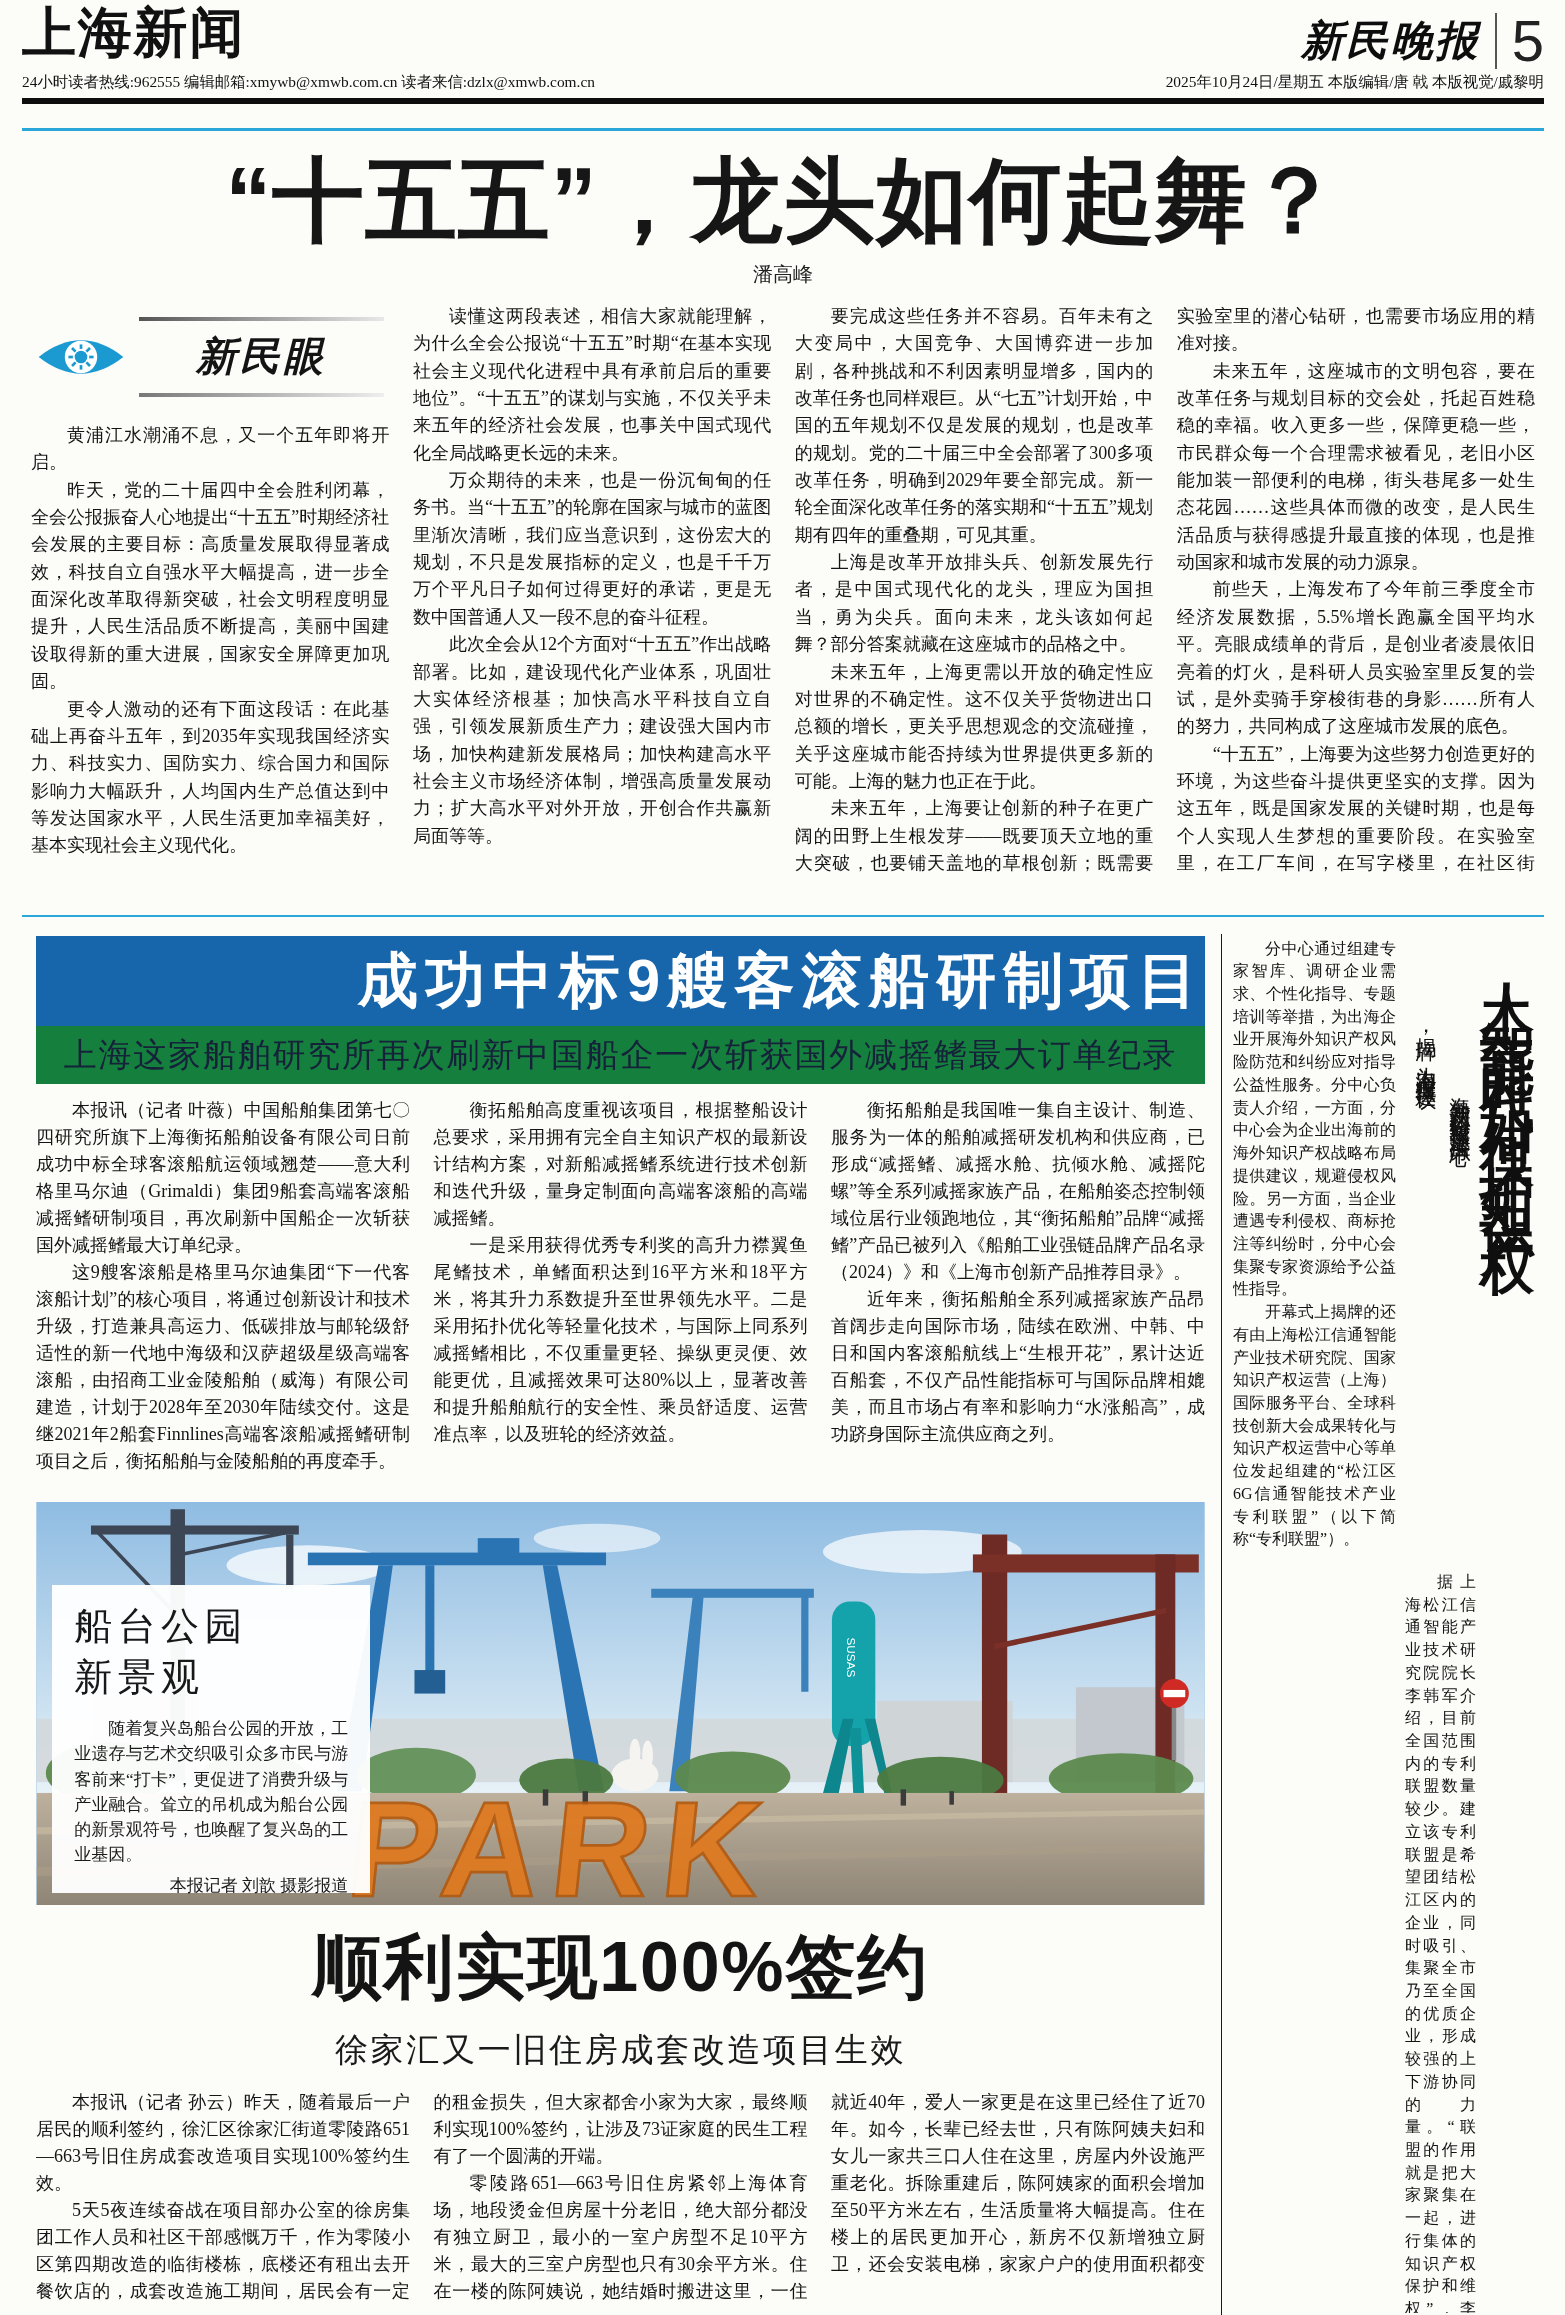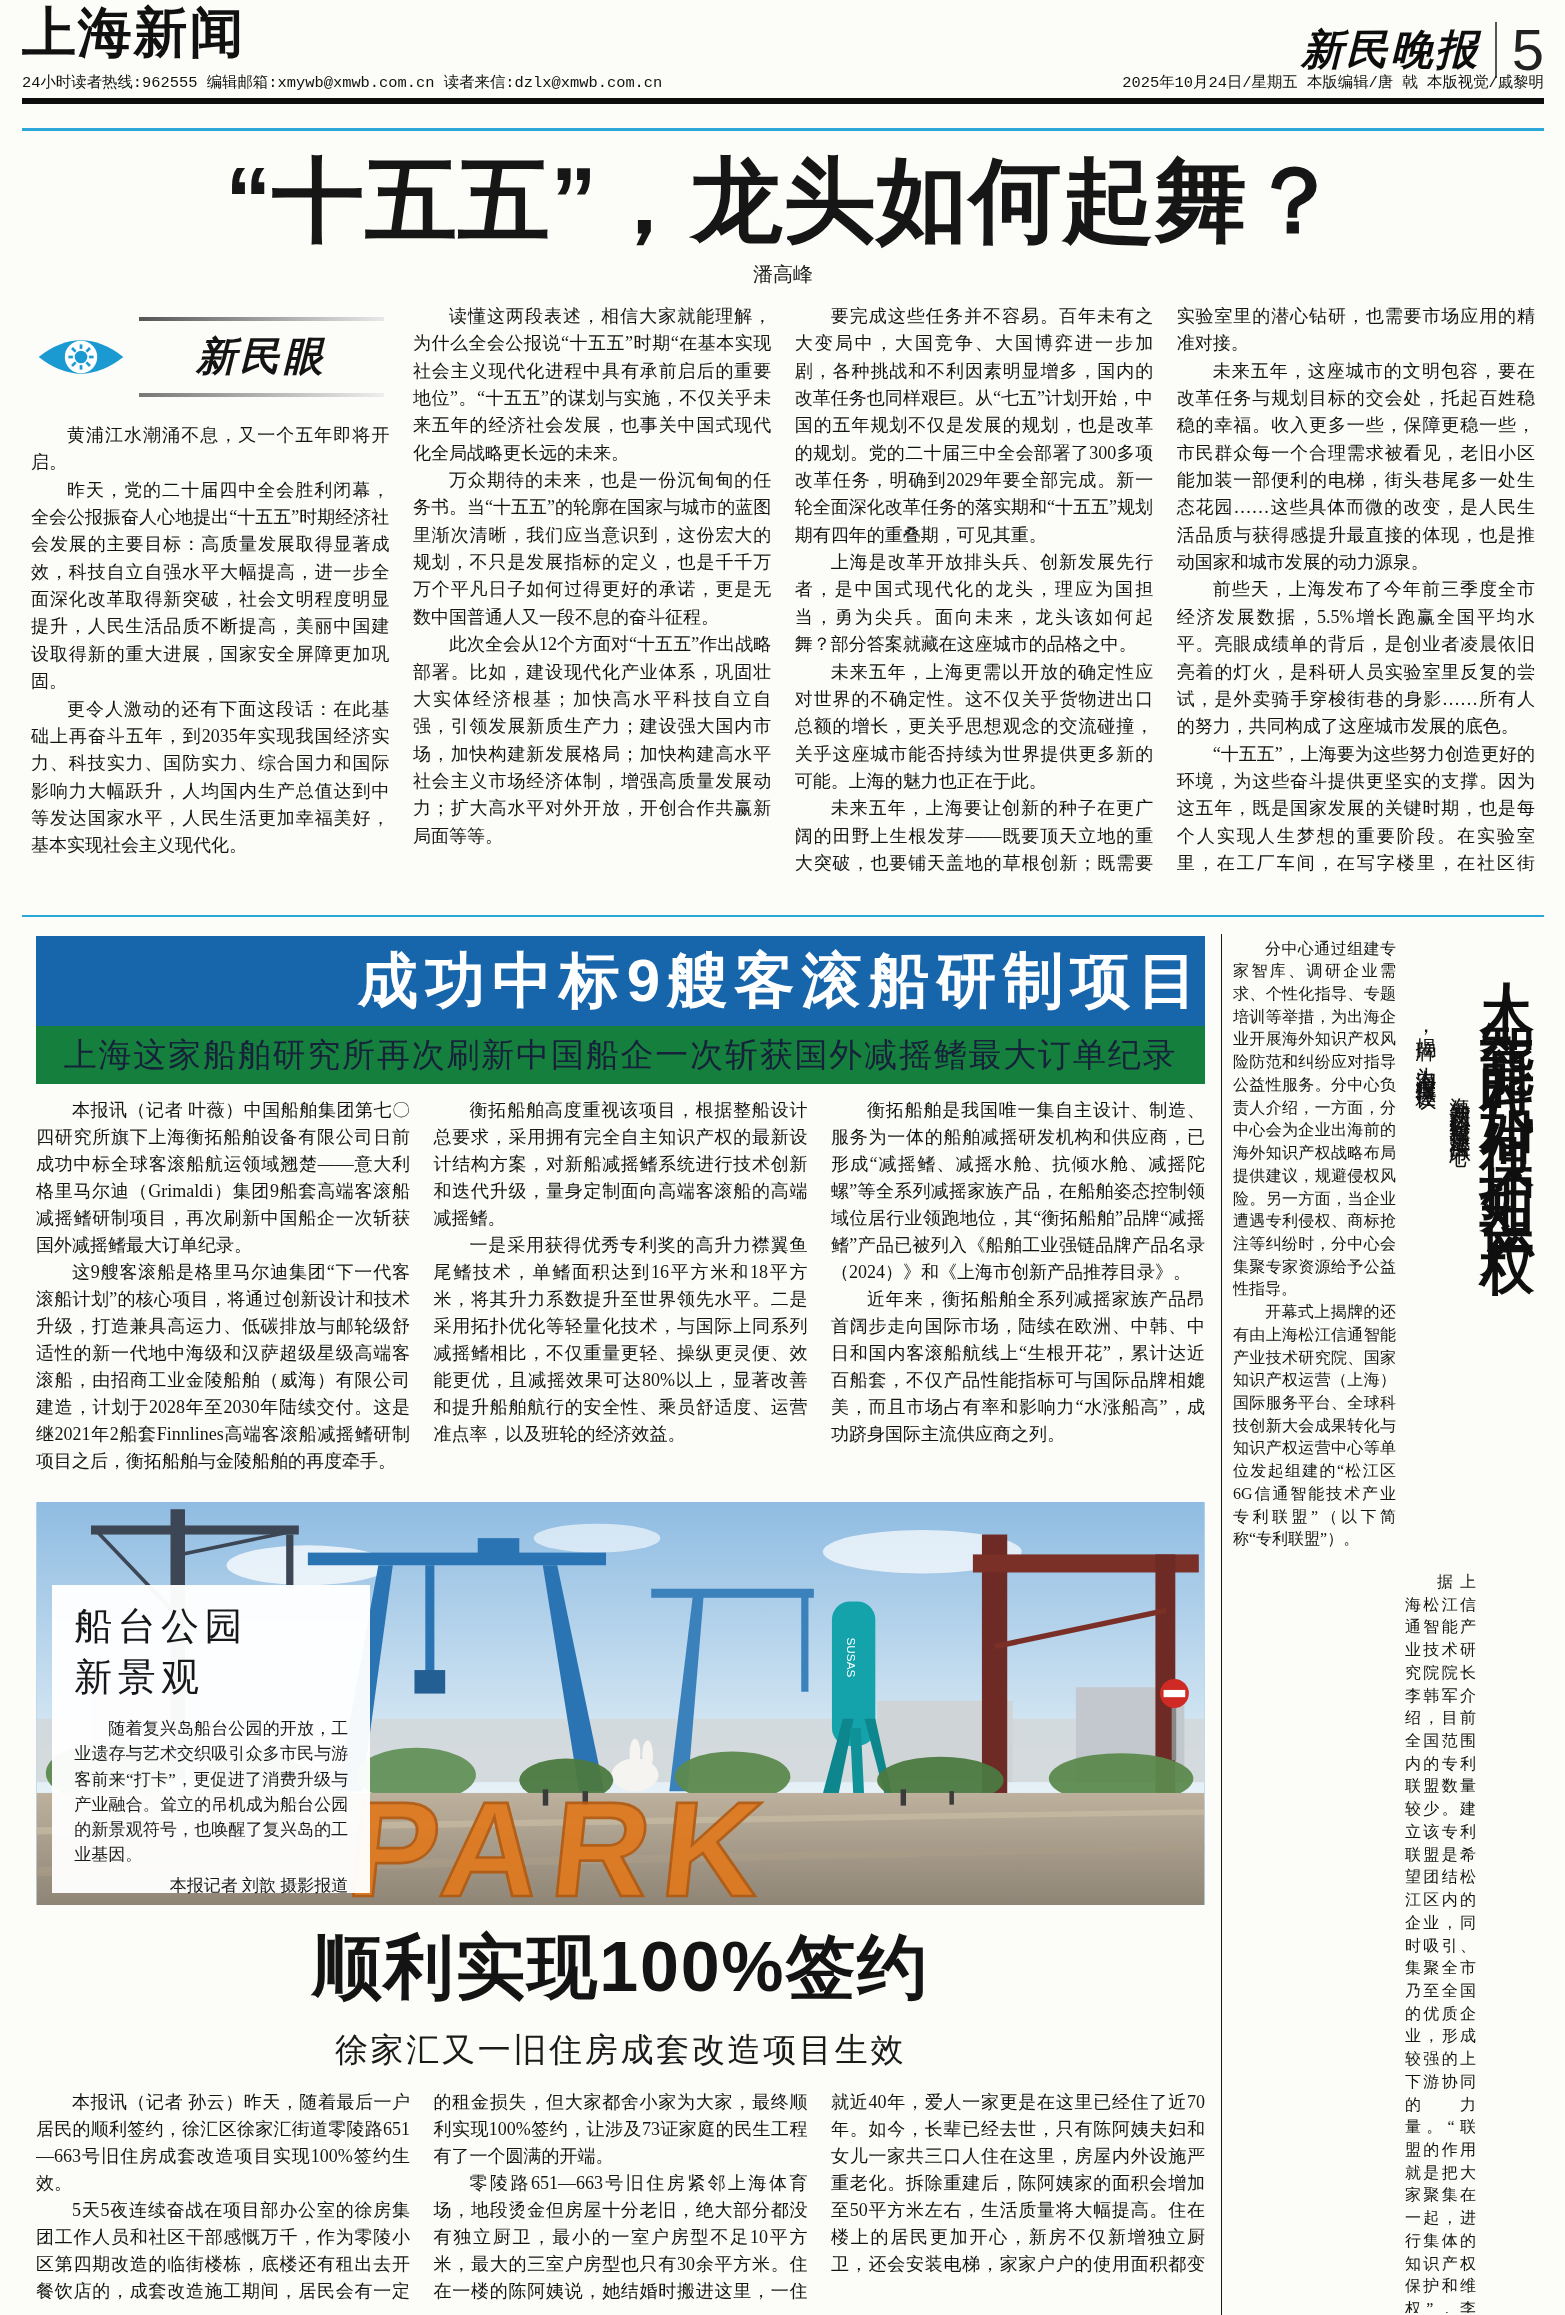--- a/index.html
+++ b/index.html
@@ -4,25 +4,25 @@
 <style>
   html,body{margin:0;padding:0;}
   body{
     width:1566px;height:2316px;position:relative;overflow:hidden;
     background:#fcfcf9;color:#141414;
     font-family:"Liberation Serif","DejaVu Serif",serif;
   }
   
   .masthead-row{position:absolute;top:3.6px;left:22px;right:22px;height:67px;display:flex;align-items:flex-start;justify-content:space-between;}
   .section-title{font-family:"Liberation Sans","DejaVu Sans",sans-serif;font-weight:900;font-size:54px;line-height:1.05;letter-spacing:1.8px;color:#111;}
-  .mast-right{display:flex;align-items:center;gap:14.5px;margin-top:17px;}
+  .mast-right{display:flex;align-items:center;gap:14.5px;margin-top:8px;}
   .paper-name{font-weight:900;font-size:42px;color:#0d0d0d;letter-spacing:2.7px;font-style:italic;}
   .mast-divider{width:2.7px;height:56px;background:#555;}
   .page-num{font-family:"Liberation Sans","DejaVu Sans",sans-serif;font-size:58px;color:#222;line-height:1;}
-  .info-row{position:absolute;top:72px;left:22px;right:22px;display:flex;justify-content:space-between;font-size:15.4px;color:#111;font-family:Liberation Mono, monospace;gap:35px;}
+  .info-row{position:absolute;top:72px;left:22px;right:22px;display:flex;justify-content:space-between;font-size:15.4px;color:#111;font-family:Liberation Serif, serif;gap:35px;}
   .black-rule{position:absolute;top:98px;left:22px;right:22px;height:6.3px;background:#0d0d0d;}
   
   .lead{position:absolute;top:128px;left:22px;right:22px;height:789px;border-top:3.6px solid #2ba6d9;border-bottom:2.7px solid #2ba6d9;box-sizing:border-box;padding:0 9px;}
   .lead-title{margin-top:20px;text-align:center;font-family:"Liberation Sans","DejaVu Sans",sans-serif;font-weight:900;font-size:92px;line-height:1.08;letter-spacing:0.9px;color:#161616;}
   .lead-author{margin-top:11px;text-align:center;font-size:20px;color:#222;}
   .lead-body{margin-top:14.5px;height:579px;column-count:4;column-gap:23.5px;column-fill:auto;overflow:hidden;font-size:18px;line-height:1.52;text-align:justify;}
   .para{margin:0;text-indent:2em;}
   
   .xmy{break-inside:avoid;display:flex;align-items:center;gap:12.7px;height:101px;margin:3.6px 5.4px 14.5px 5.4px;}
   .xmy-right{flex:1;display:flex;flex-direction:column;gap:14px;}

